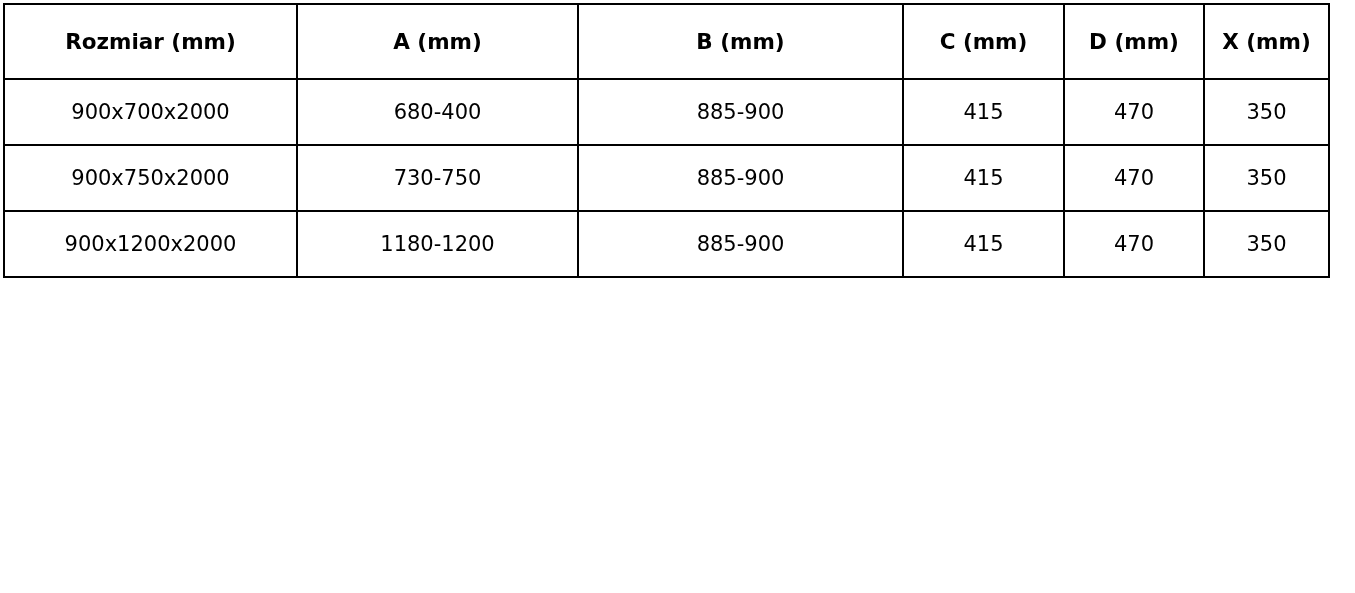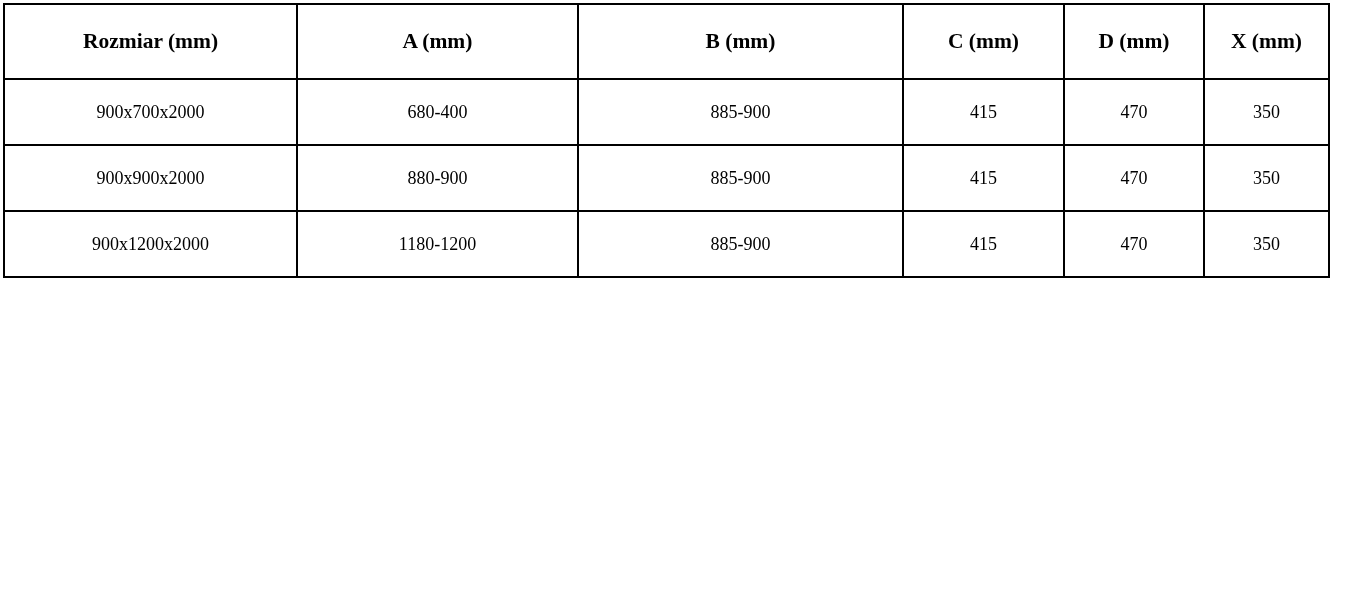--- a/index.html
+++ b/index.html
@@ -13,35 +13,34 @@
     font-family: "DejaVu Sans", sans-serif;
     color: #000000;
   }
   .sheet {
     width: 1355px;
     height: 593px;
     box-sizing: border-box;
     display: flex;
     align-items: flex-start;
     justify-content: flex-start;
-    font-family: Liberation Serif, serif;
   }
   table.size-table {
     border-collapse: collapse;
     table-layout: fixed;
     width: 1325px;
     margin-left: 3px;
     margin-top: 3px;
   }
   table.size-table th,
   table.size-table td {
     border: 2px solid #000000;
     text-align: center;
     vertical-align: middle;
-    font-size: 18px;
+    font-size: 21px;
     padding: 0;
     height: 64px;
     line-height: 64px;
     white-space: nowrap;
     overflow: hidden;
   }
   table.size-table thead th {
     font-weight: bold;
     height: 73px;
     line-height: 73px;
@@ -84,22 +83,22 @@
     <tbody>
       <tr>
         <td>900x700x2000</td>
         <td>680-400</td>
         <td>885-900</td>
         <td>415</td>
         <td>470</td>
         <td>350</td>
       </tr>
       <tr>
-        <td>900x900x2000</td>
-        <td>880-900</td>
+        <td>900x750x2000</td>
+        <td>730-750</td>
         <td>885-900</td>
         <td>415</td>
         <td>470</td>
         <td>350</td>
       </tr>
       <tr>
         <td>900x1200x2000</td>
         <td>1180-1200</td>
         <td>885-900</td>
         <td>415</td>

